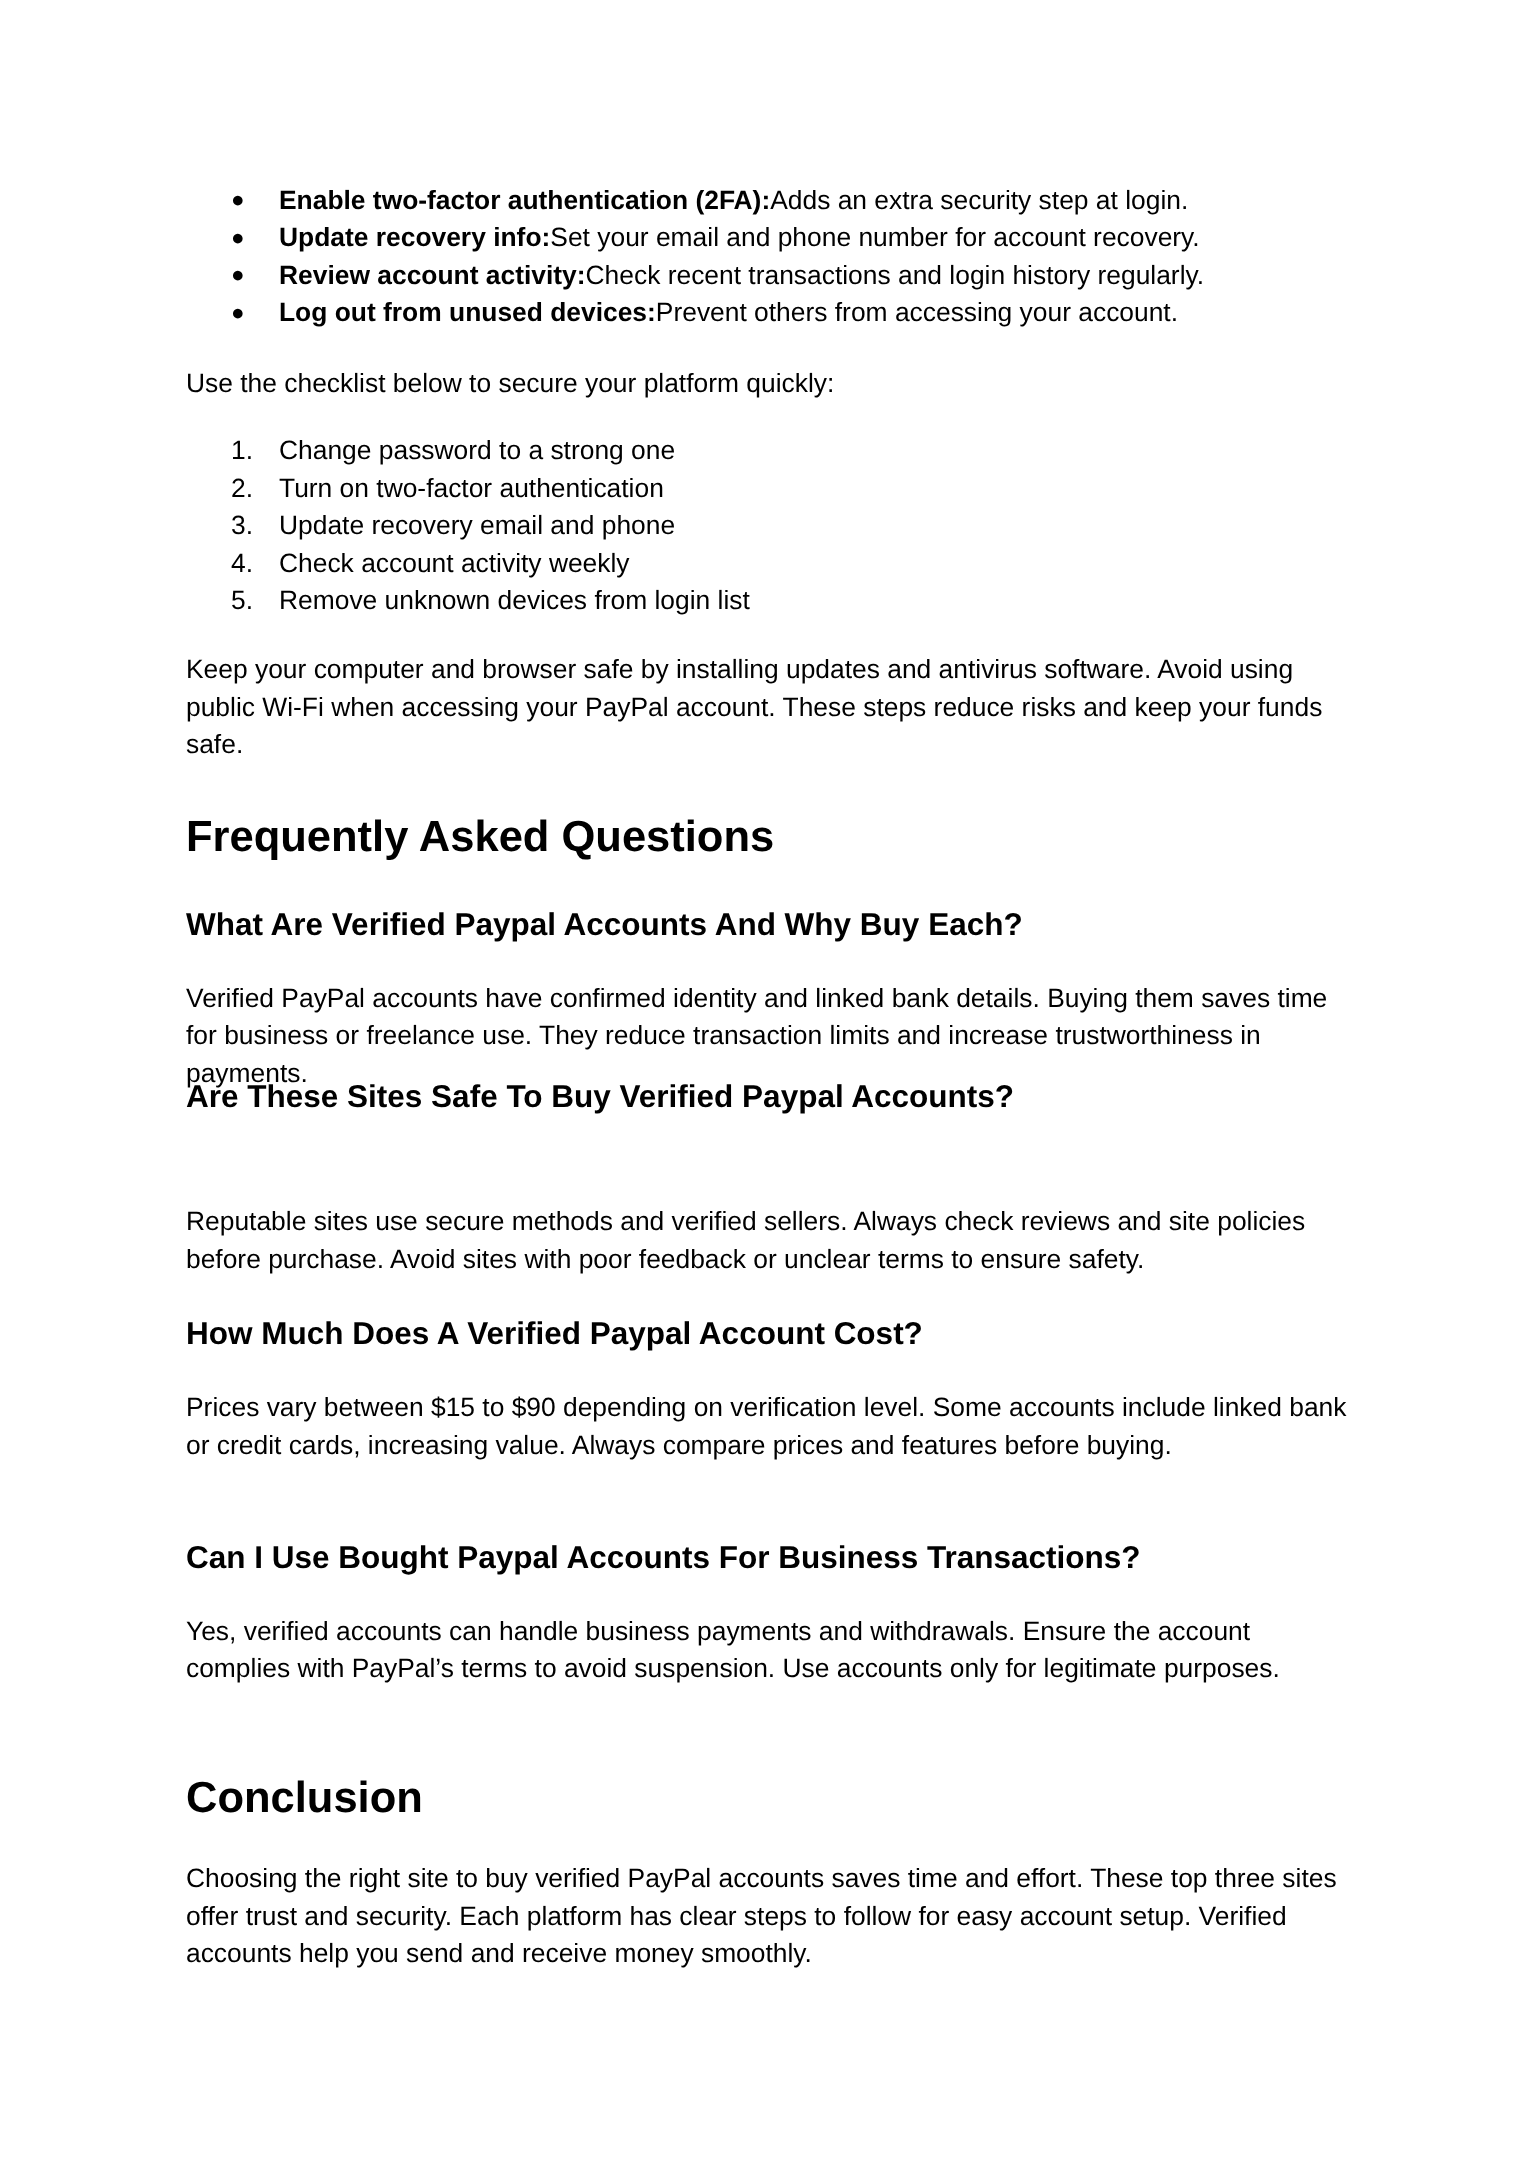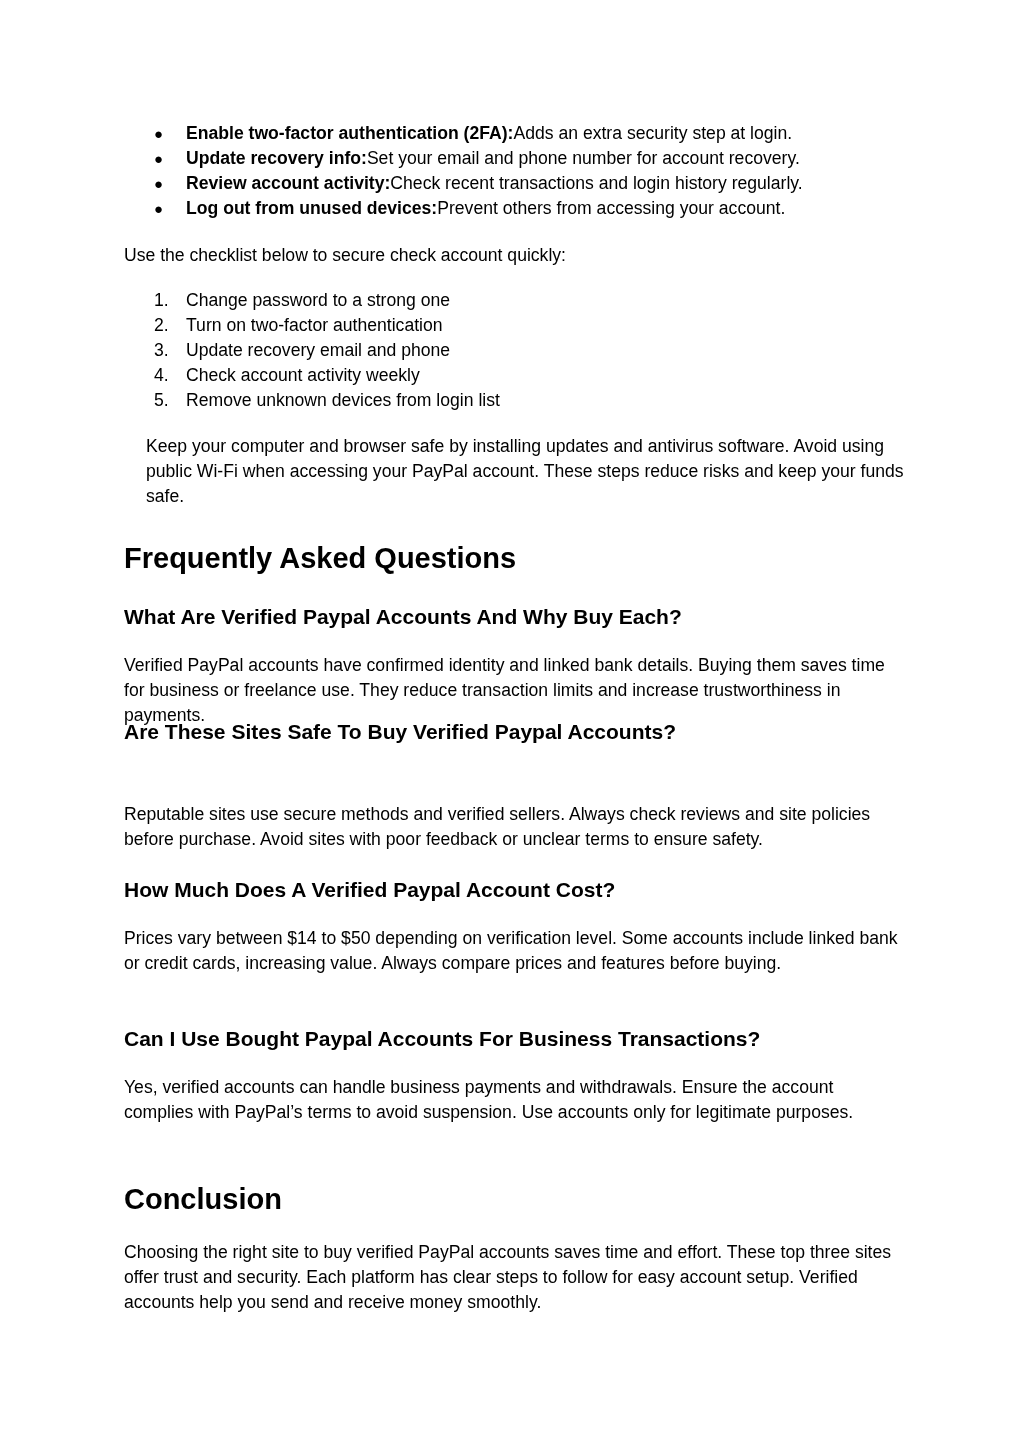--- a/index.html
+++ b/index.html
@@ -24,42 +24,42 @@
 
 <div class="page">
 
   <ul class="blist">
     <li><span class="bullet">●</span><b>Enable two-factor authentication (2FA):</b><span>Adds an extra security step at login.</span></li>
     <li><span class="bullet">●</span><b>Update recovery info:</b><span>Set your email and phone number for account recovery.</span></li>
     <li><span class="bullet">●</span><b>Review account activity:</b><span>Check recent transactions and login history regularly.</span></li>
     <li><span class="bullet">●</span><b>Log out from unused devices:</b><span>Prevent others from accessing your account.</span></li>
   </ul>
 
-  <div class="abs p" style="top:243px;">Use the checklist below to secure check account quickly:</div>
+  <div class="abs p" style="top:243px;">Use the checklist below to secure your platform quickly:</div>
 
   <ol class="olist">
     <li><span class="num">1.</span><span>Change password to a strong one</span></li>
     <li><span class="num">2.</span><span>Turn on two-factor authentication</span></li>
     <li><span class="num">3.</span><span>Update recovery email and phone</span></li>
     <li><span class="num">4.</span><span>Check account activity weekly</span></li>
     <li><span class="num">5.</span><span>Remove unknown devices from login list</span></li>
   </ol>
 
-  <div class="para" style="top:434px;margin-left:22px;">Keep your computer and browser safe by installing updates and antivirus software. Avoid using public Wi-Fi when accessing your PayPal account. These steps reduce risks and keep your funds safe.</div>
+  <div class="para" style="top:434px;">Keep your computer and browser safe by installing updates and antivirus software. Avoid using public Wi-Fi when accessing your PayPal account. These steps reduce risks and keep your funds safe.</div>
 
   <div class="abs h1" style="top:540px;">Frequently Asked Questions</div>
 
   <div class="abs h2" style="top:603px;">What Are Verified Paypal Accounts And Why Buy Each?</div>
   <div class="para" style="top:653px;">Verified PayPal accounts have confirmed identity and linked bank details. Buying them saves time for business or freelance use. They reduce transaction limits and increase trustworthiness in payments.</div>
 
   <div class="abs h2" style="top:718px;">Are These Sites Safe To Buy Verified Paypal Accounts?</div>
   <div class="para" style="top:802px;">Reputable sites use secure methods and verified sellers. Always check reviews and site policies before purchase. Avoid sites with poor feedback or unclear terms to ensure safety.</div>
 
   <div class="abs h2" style="top:876px;text-align:right;">How Much Does A Verified Paypal Account Cost?</div>
-  <div class="para" style="top:926px;">Prices vary between $14 to $50 depending on verification level. Some accounts include linked bank or credit cards, increasing value. Always compare prices and features before buying.</div>
+  <div class="para" style="top:926px;">Prices vary between $15 to $90 depending on verification level. Some accounts include linked bank or credit cards, increasing value. Always compare prices and features before buying.</div>
 
   <div class="abs h2" style="top:1025px;">Can I Use Bought Paypal Accounts For Business Transactions?</div>
   <div class="para" style="top:1075px;">Yes, verified accounts can handle business payments and withdrawals. Ensure the account complies with PayPal’s terms to avoid suspension. Use accounts only for legitimate purposes.</div>
 
   <div class="abs h1" style="top:1181px;">Conclusion</div>
   <div class="para" style="top:1240px;">Choosing the right site to buy verified PayPal accounts saves time and effort. These top three sites offer trust and security. Each platform has clear steps to follow for easy account setup. Verified accounts help you send and receive money smoothly.</div>
 
 </div>
 
 </body></html>

